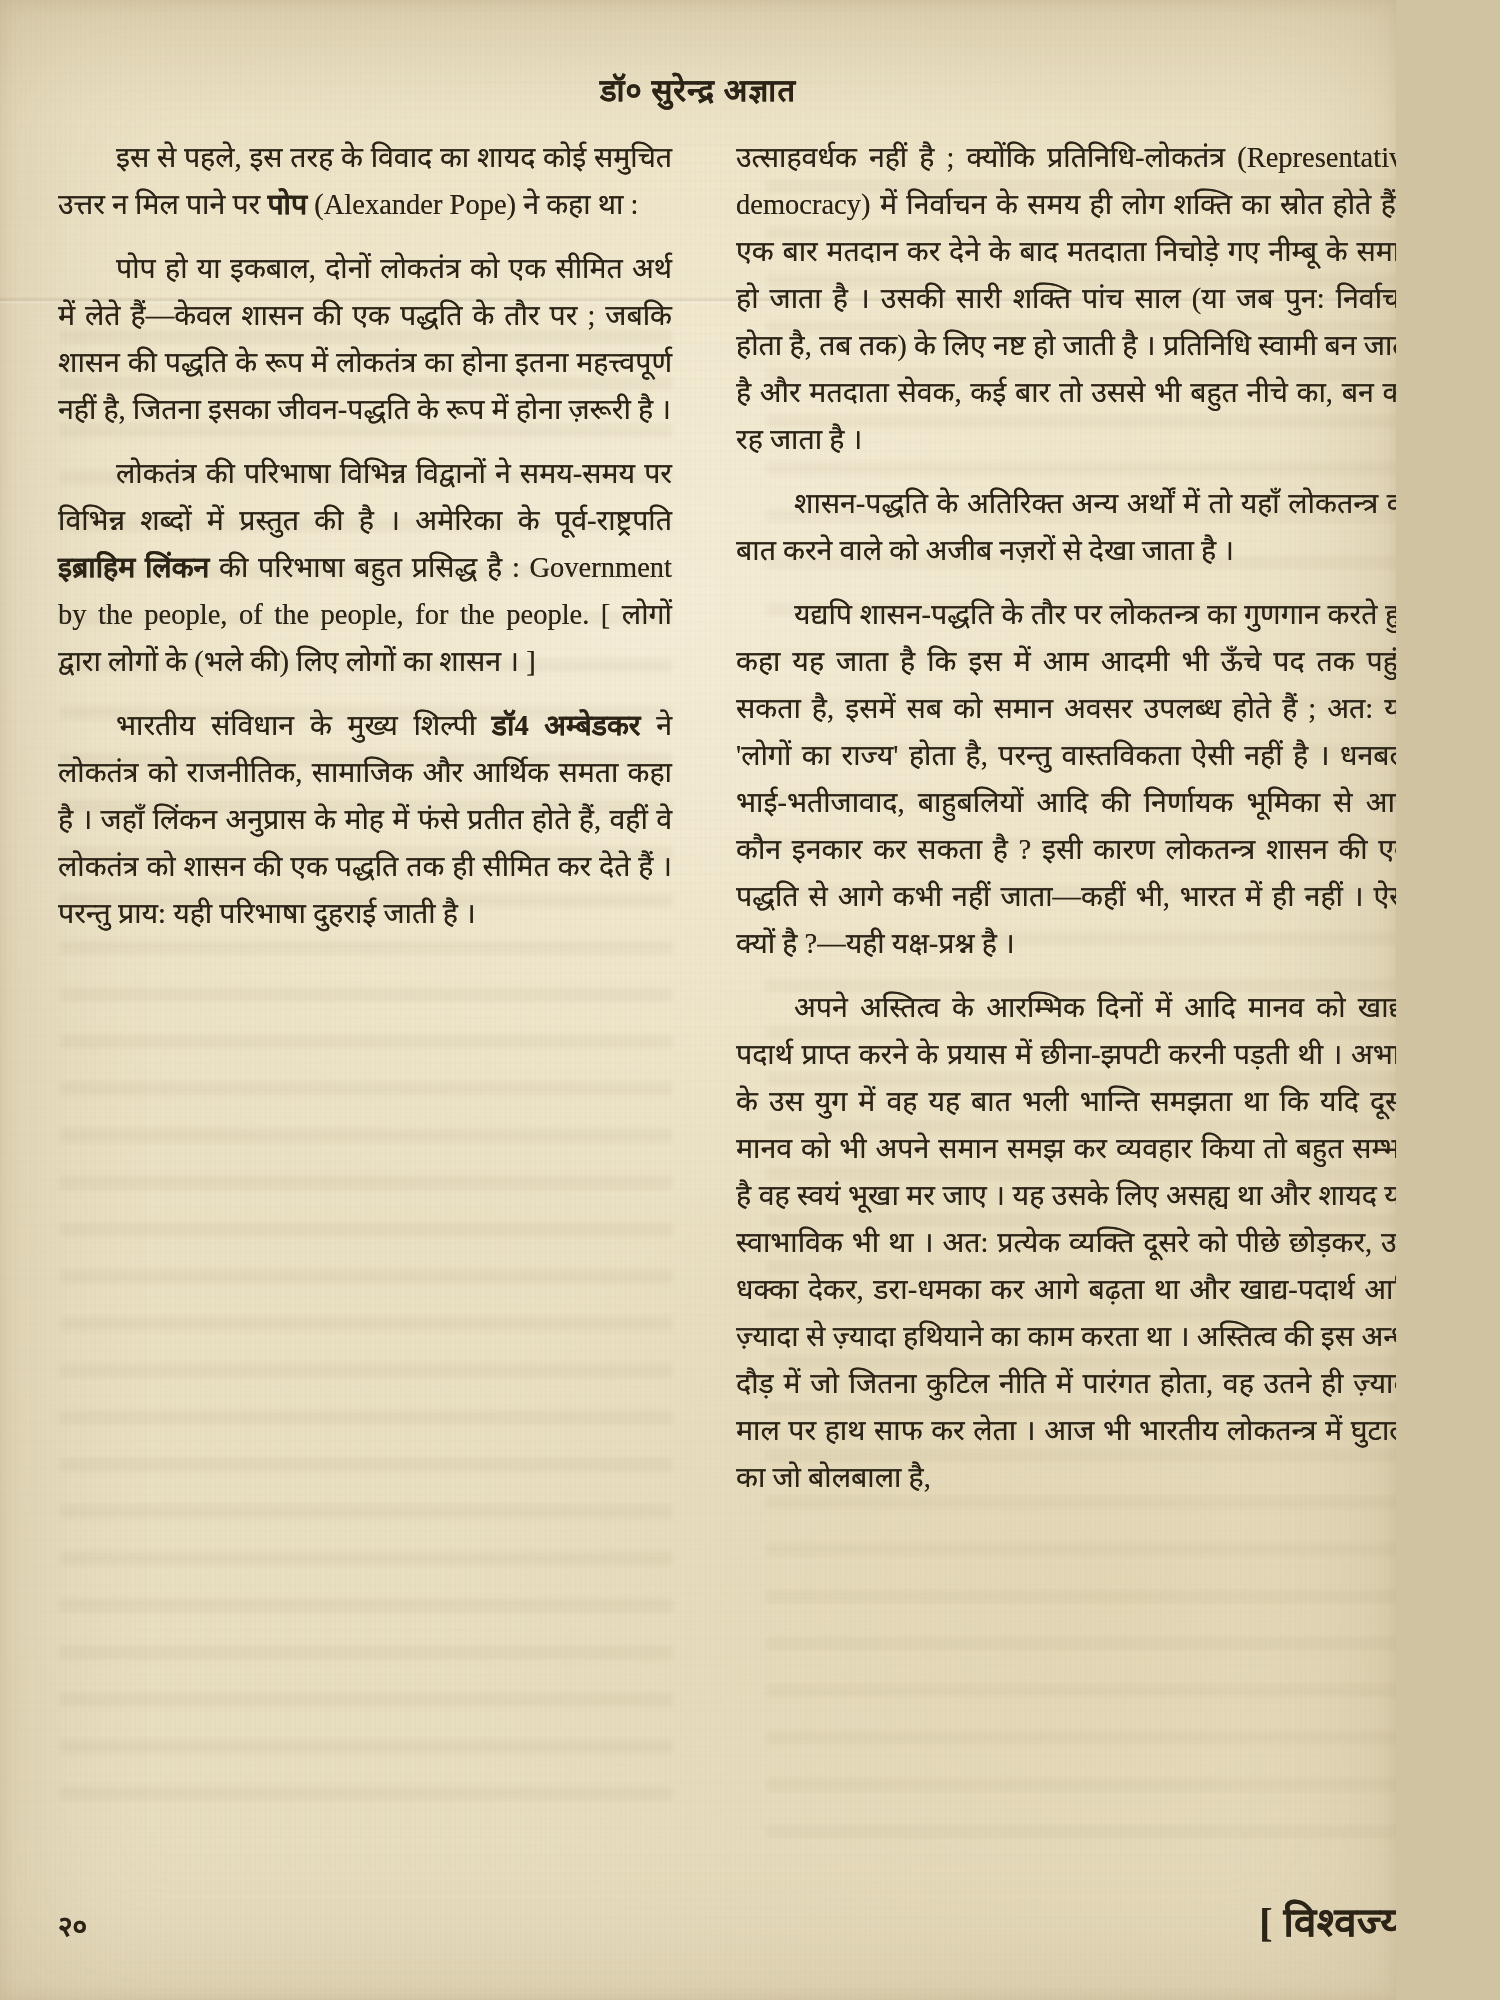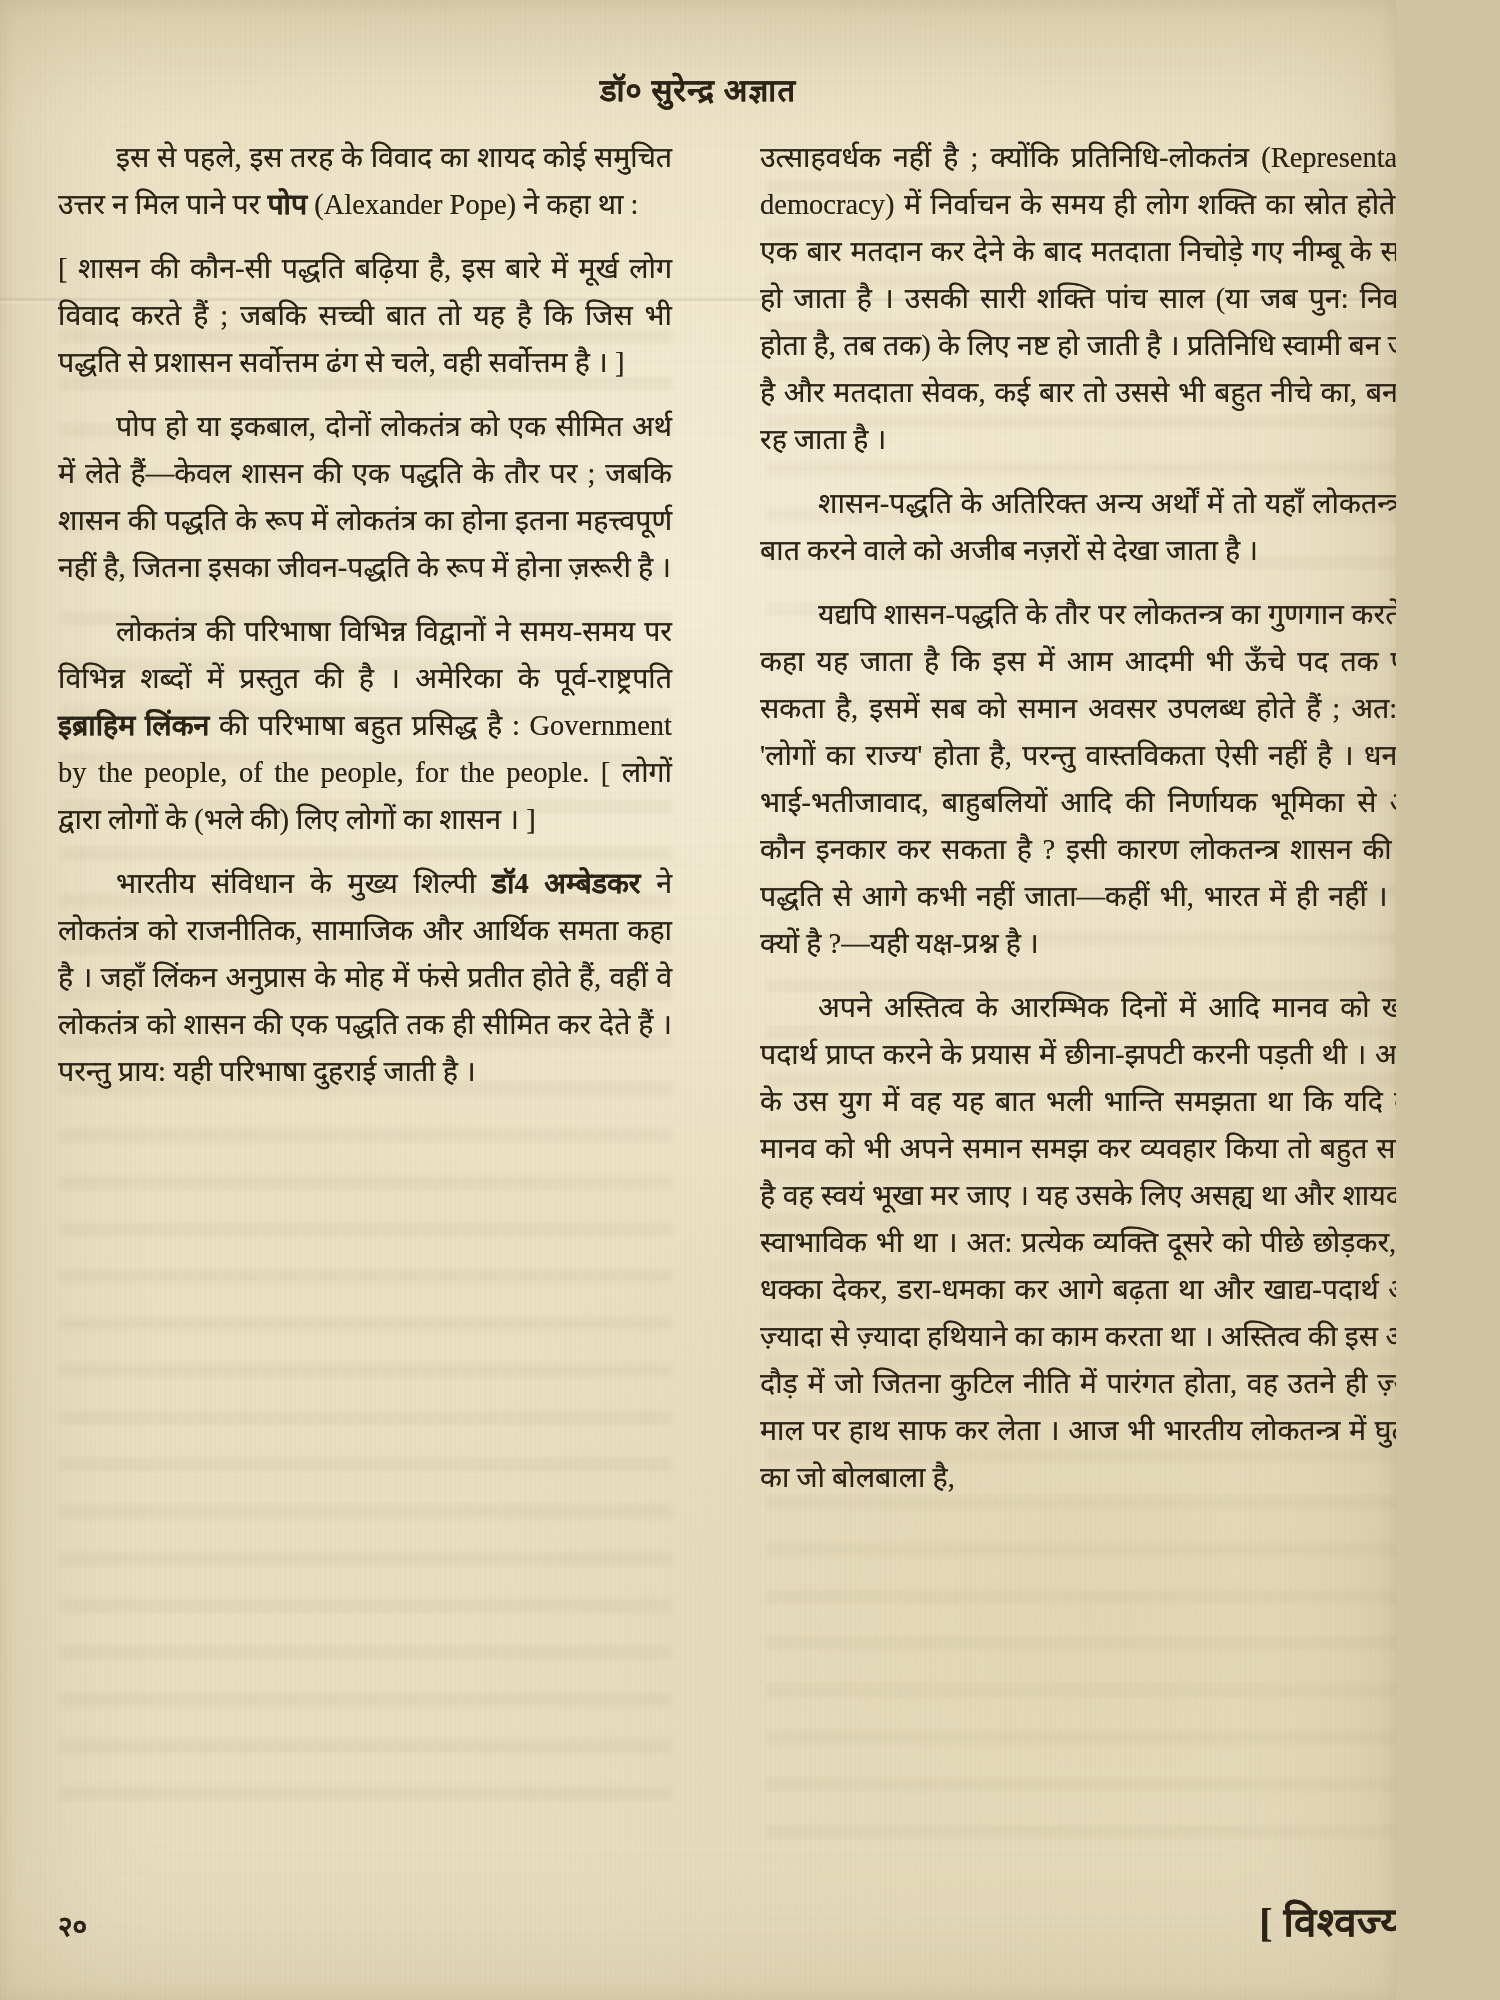--- a/index.html
+++ b/index.html
@@ -36,21 +36,21 @@
     background:radial-gradient(circle at 40% 40%, rgba(112,66,20,.75), rgba(112,66,20,0) 70%);
     pointer-events:none;
   }
   .author{
     position:absolute;left:0;top:68px;width:100%;margin:0;
     text-align:center;font-size:31px;font-weight:bold;letter-spacing:1px;
     text-shadow:0 0 .5px rgba(42,35,22,.85);
   }
   .columns{
     position:absolute;left:58px;top:134px;width:1390px;
-    display:flex;gap:88px;align-items:flex-start;
+    display:flex;gap:64px;align-items:flex-start;
   }
   .col{text-align:justify;}
   .col-left{width:614px;}
   .col-right{width:680px;}
   .col p{
     margin:0 0 17px 0;
     font-size:28.5px;line-height:47px;
     text-shadow:0 0 .4px rgba(42,35,22,.7);
   }
   .indent{text-indent:58px;}
@@ -78,21 +78,20 @@
   <div class="stain"></div>
 
   <h1 class="author">डॉ० सुरेन्द्र अज्ञात</h1>
 
   <div class="columns">
 
     <div class="col col-left">
       <p class="indent"><span>इस से पहले, इस तरह के विवाद का शायद कोई समुचित उत्तर न मिल पाने पर </span><span class="b">पोप</span><span> (Alexander Pope) ने कहा था :</span></p>
 
 
-      <p>[ शासन की कौन-सी पद्धति बढ़िया है, इस बारे में मूर्ख लोग विवाद करते हैं ; जबकि सच्ची बात तो यह है कि जिस भी पद्धति से प्रशासन सर्वोत्तम ढंग से चले, वही सर्वोत्तम है । ]</p>
 
       <p class="indent">पोप हो या इकबाल, दोनों लोकतंत्र को एक सीमित अर्थ में लेते हैं—केवल शासन की एक पद्धति के तौर पर ; जबकि शासन की पद्धति के रूप में लोकतंत्र का होना इतना महत्त्वपूर्ण नहीं है, जितना इसका जीवन-पद्धति के रूप में होना ज़रूरी है ।</p>
 
       <p class="indent"><span>लोकतंत्र की परिभाषा विभिन्न विद्वानों ने समय-समय पर विभिन्न शब्दों में प्रस्तुत की है । अमेरिका के पूर्व-राष्ट्रपति </span><span class="b">इब्राहिम लिंकन</span><span> की परिभाषा बहुत प्रसिद्ध है : Government by the people, of the people, for the people. [ लोगों द्वारा लोगों के (भले की) लिए लोगों का शासन । ]</span></p>
 
       <p class="indent"><span>भारतीय संविधान के मुख्य शिल्पी </span><span class="b">डॉ4 अम्बेडकर</span><span> ने लोकतंत्र को राजनीतिक, सामाजिक और आर्थिक समता कहा है । जहाँ लिंकन अनुप्रास के मोह में फंसे प्रतीत होते हैं, वहीं वे लोकतंत्र को शासन की एक पद्धति तक ही सीमित कर देते हैं । परन्तु प्राय: यही परिभाषा दुहराई जाती है ।</span></p>
 
 
     </div>
 

